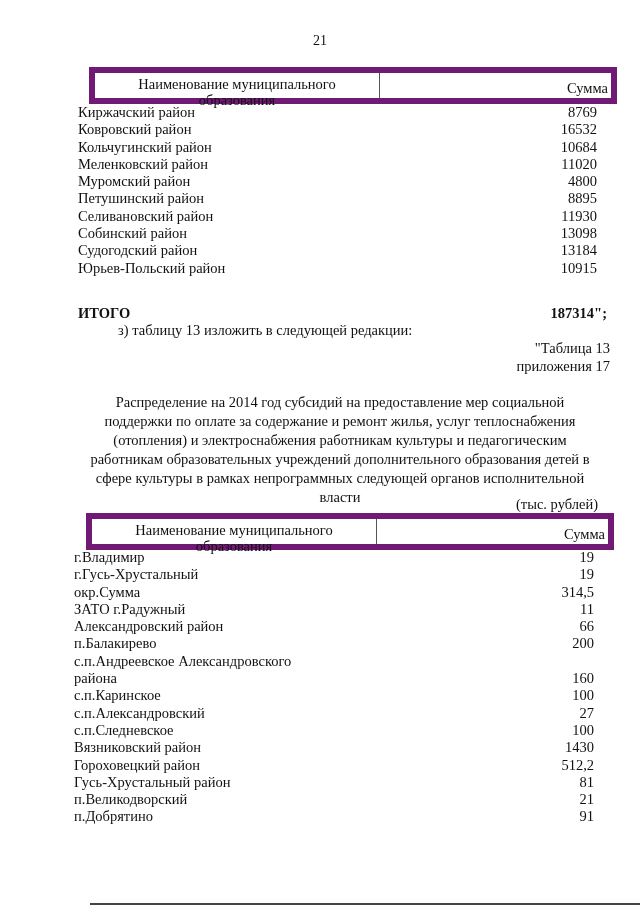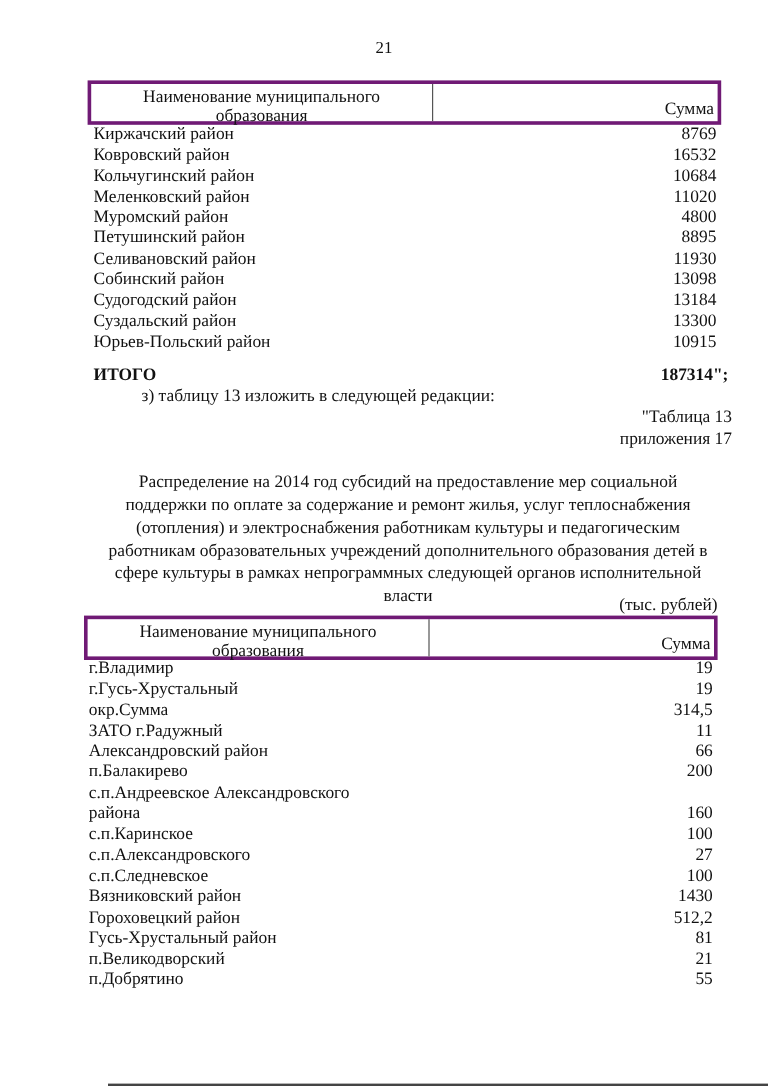--- a/index.html
+++ b/index.html
@@ -4,21 +4,21 @@
 <style>
   html, body { margin: 0; padding: 0; background: #ffffff; }
   body {
     width: 640px; height: 905px; position: relative; overflow: hidden;
     font-family: "Liberation Serif", "DejaVu Serif", serif;
     color: #111; font-size: 14.5px;
   }
   .abs { position: absolute; }
   .page-num { left: 0; width: 640px; top: 33px; text-align: center; font-size: 14px; }
   .tbl-head {
-    position: absolute; border: 3px solid #701a75; box-sizing: border-box; height: 37px;
+    position: absolute; border: 6px solid #701a75; box-sizing: border-box; height: 37px; margin-left: 16px;
   }
   .tbl-head .c1 {
     position: absolute; left: 0; top: 0; bottom: 0; border-right: 1px solid #555;
     text-align: center; line-height: 16px; padding-top: 3px; box-sizing: border-box;
   }
   .tbl-head .c2 {
     position: absolute; top: 0; bottom: 0; right: 0; text-align: right;
     padding-right: 3px; box-sizing: border-box;
   }
   .tbl-head .c2 span { position: absolute; right: 3px; bottom: 1px; }
@@ -76,24 +76,20 @@
       <span class="name">Селивановский район</span>
       <span class="val">11930</span>
     </div>
   <div class="row">
       <span class="name">Собинский район</span>
       <span class="val">13098</span>
     </div>
   <div class="row">
       <span class="name">Судогодский район</span>
       <span class="val">13184</span>
-    </div>
-  <div class="row">
-      <span class="name">Суздальский район</span>
-      <span class="val">13300</span>
     </div>
   <div class="row">
       <span class="name">Юрьев-Польский район</span>
       <span class="val">10915</span>
     </div>
 </div>
 
 <div class="row total abs" style="left:78px; top:305px; width:519px;">
   <span class="name">ИТОГО</span>
   <span class="val" style="right:-10px;">187314";</span>
@@ -158,21 +154,21 @@
     </div>
   <div class="row">
       <span class="name">района</span>
       <span class="val">160</span>
     </div>
   <div class="row">
       <span class="name">с.п.Каринское</span>
       <span class="val">100</span>
     </div>
   <div class="row">
-      <span class="name">с.п.Александровского</span>
+      <span class="name">с.п.Александровский</span>
       <span class="val">27</span>
     </div>
   <div class="row">
       <span class="name">с.п.Следневское</span>
       <span class="val">100</span>
     </div>
   <div class="row">
       <span class="name">Вязниковский район</span>
       <span class="val">1430</span>
     </div>
@@ -183,17 +179,17 @@
   <div class="row">
       <span class="name">Гусь-Хрустальный район</span>
       <span class="val">81</span>
     </div>
   <div class="row">
       <span class="name">п.Великодворский</span>
       <span class="val">21</span>
     </div>
   <div class="row">
       <span class="name">п.Добрятино</span>
-      <span class="val">55</span>
+      <span class="val">91</span>
     </div>
 </div>
 
 <div class="abs bottom-line"></div>
 
 </body></html>

